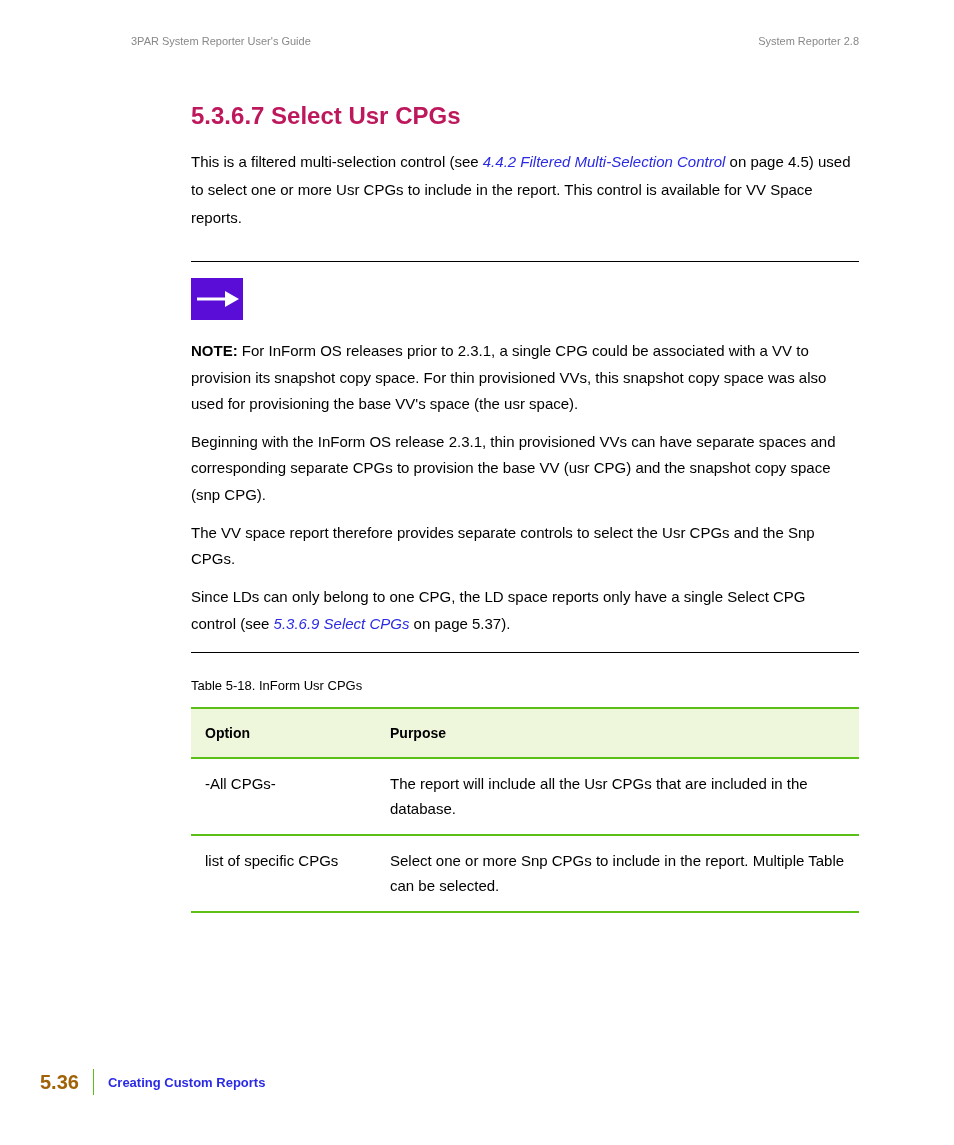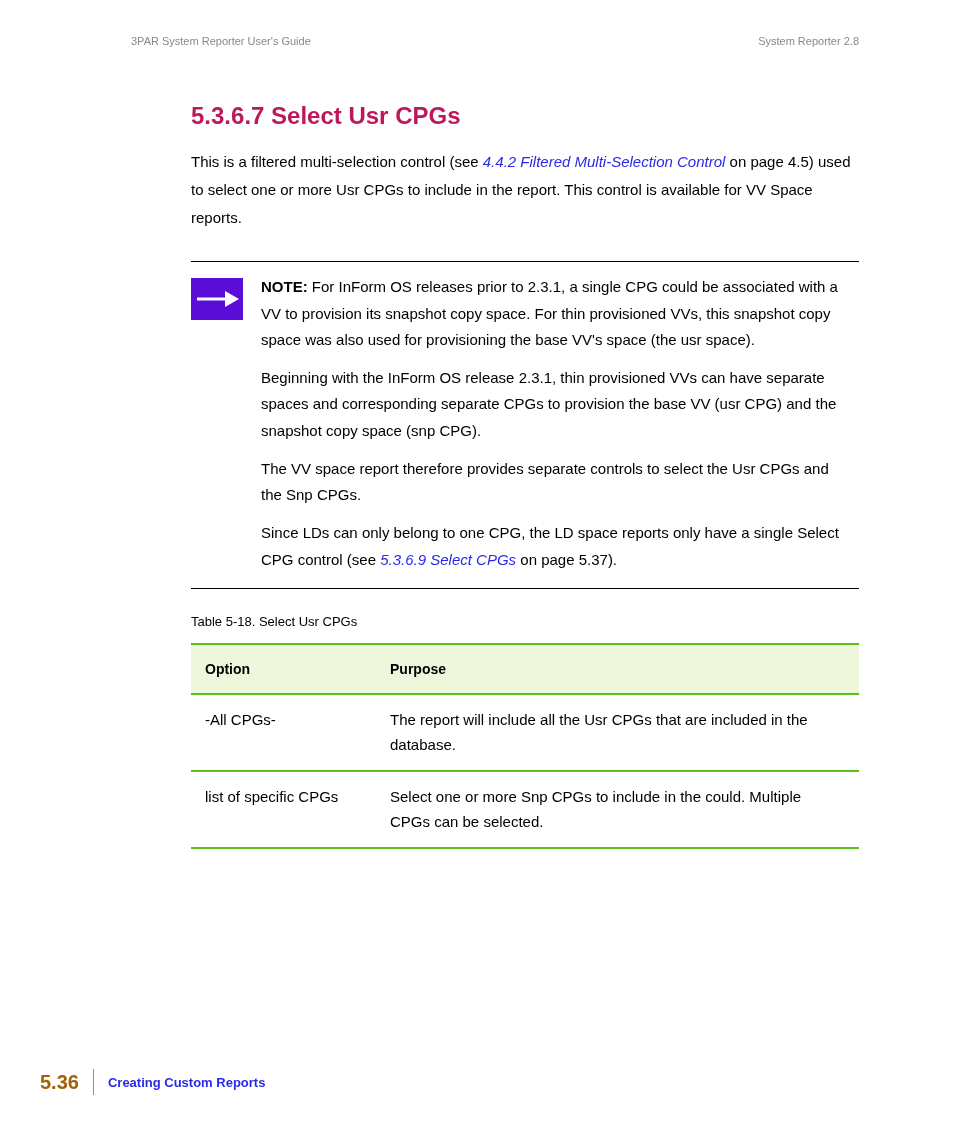--- a/index.html
+++ b/index.html
@@ -43,20 +43,21 @@
     }
     .note-box {
       display: flex;
       align-items: flex-start;
       margin-left: 60px;
       margin-bottom: 25px;
       gap: 18px;
       border-top: 1px solid #000;
       border-bottom: 1px solid #000;
       padding: 12px 0 15px 0;
+      flex-direction: column;
     }
     .note-icon {
       width: 52px;
       height: 42px;
       background: #5a0dd6;
       display: flex;
       align-items: center;
       justify-content: center;
       flex-shrink: 0;
       margin-top: 4px;
@@ -148,38 +149,38 @@
     </div>
     <div class="note-text">
       <p><span class="note-label">NOTE:</span><span> For InForm OS releases prior to 2.3.1, a single CPG could be associated with a VV to provision its snapshot copy space. For thin provisioned VVs, this snapshot copy space was also used for provisioning the base VV's space (the usr space).</span></p>
       <p>Beginning with the InForm OS release 2.3.1, thin provisioned VVs can have separate spaces and corresponding separate CPGs to provision the base VV (usr CPG) and the snapshot copy space (snp CPG).</p>
       <p>The VV space report therefore provides separate controls to select the Usr CPGs and the Snp CPGs.</p>
       <p><span>Since LDs can only belong to one CPG, the LD space reports only have a single Select CPG control (see </span><span class="link">5.3.6.9 Select CPGs</span><span> on page 5.37).</span></p>
     </div>
   </div>
 
   <div class="table-caption">
-    <span class="tc-bold">Table 5-18.</span><span>  Select Usr CPGs</span>
+    <span class="tc-bold">Table 5-18.</span><span>  InForm Usr CPGs</span>
   </div>
 
   <table class="green-table">
     <thead>
       <tr>
         <th>Option</th>
         <th>Purpose</th>
       </tr>
     </thead>
     <tbody>
       <tr>
         <td>-All CPGs-</td>
         <td>The report will include all the Usr CPGs that are included in the database.</td>
       </tr>
       <tr>
         <td>list of specific CPGs</td>
-        <td>Select one or more Snp CPGs to include in the could. Multiple CPGs can be selected.</td>
+        <td>Select one or more Snp CPGs to include in the report. Multiple Table can be selected.</td>
       </tr>
     </tbody>
   </table>
 </div>
 
 <div class="footer">
   <span class="footer-pagenum">5.36</span>
   <span class="footer-divider"></span>
   <span class="footer-title">Creating Custom Reports</span>
 </div>

